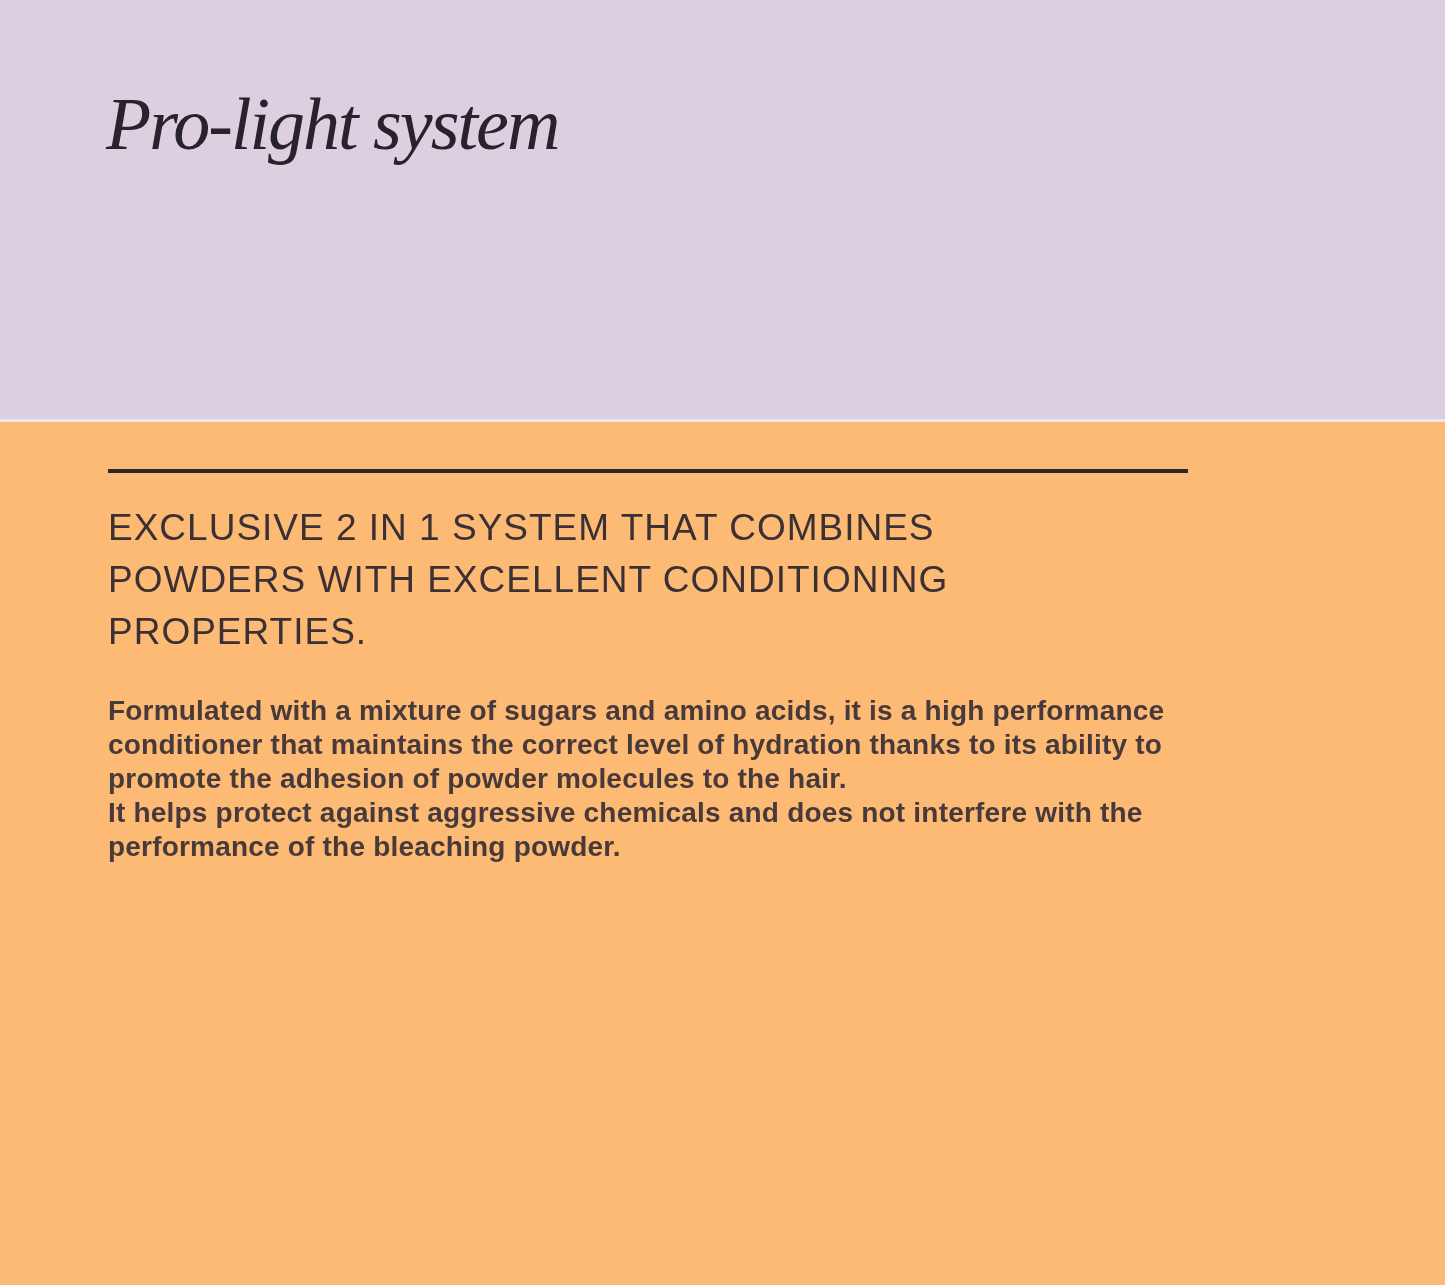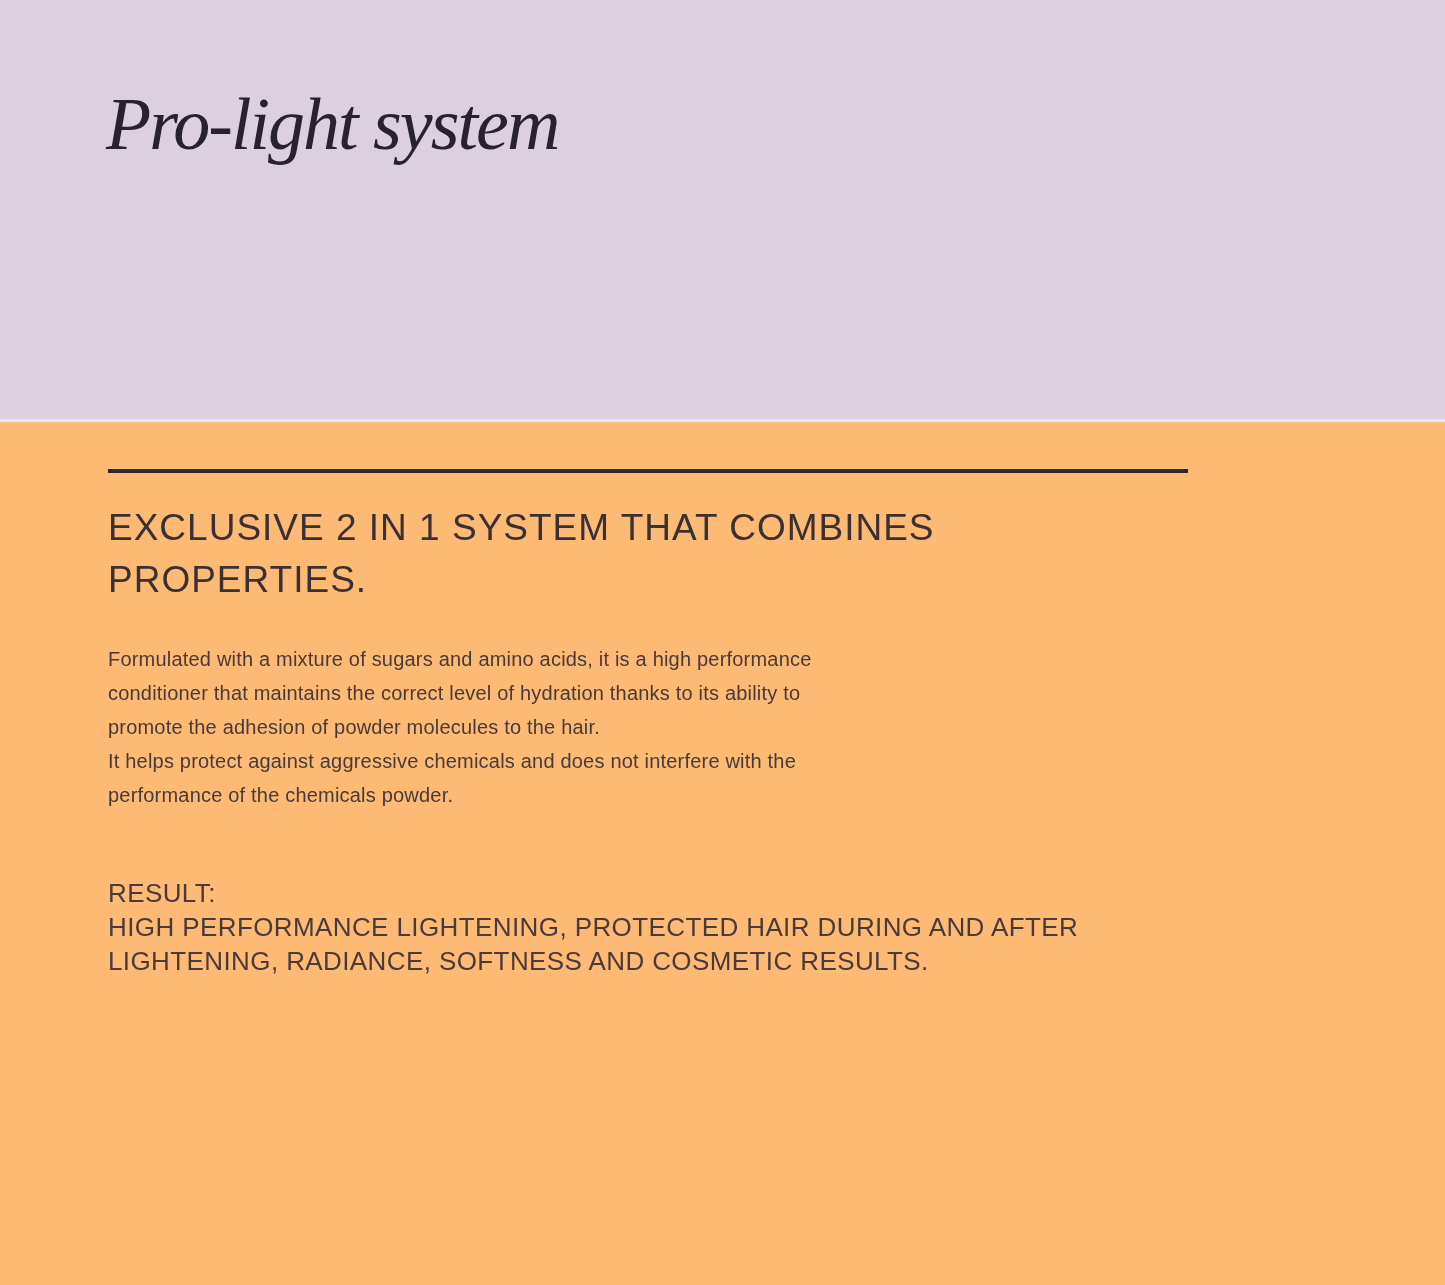--- a/index.html
+++ b/index.html
@@ -54,22 +54,22 @@
   .section-heading {
     margin: 29px 0 0 0;
     font-weight: 300;
     font-size: 37px;
     line-height: 52px;
     letter-spacing: 1px;
     color: #3b3134;
   }
   .body-paragraph {
     margin: 36px 0 0 0;
-    font-weight: 400;
-    font-size: 20px;
+    font-weight: 700;
+    font-size: 28px;
     line-height: 34px;
     letter-spacing: 0.2px;
     color: #483a3b;
   }
   .result-block {
     margin: 64px 0 0 0;
     font-weight: 400;
     font-size: 26px;
     line-height: 34px;
     letter-spacing: 0.4px;
@@ -85,32 +85,28 @@
   <div class="hero">
     <h1 class="hero-title">Pro-light system</h1>
   </div>
 
   <div class="content">
 
     <hr class="rule">
 
     <h2 class="section-heading">
       <span class="line">EXCLUSIVE 2 IN 1 SYSTEM THAT COMBINES</span>
+      <span class="line">POWDERS WITH EXCELLENT CONDITIONING</span>
       <span class="line">PROPERTIES.</span>
     </h2>
 
     <p class="body-paragraph">
       <span class="line">Formulated with a mixture of sugars and amino acids, it is a high performance</span>
       <span class="line">conditioner that maintains the correct level of hydration thanks to its ability to</span>
       <span class="line">promote the adhesion of powder molecules to the hair.</span>
       <span class="line">It helps protect against aggressive chemicals and does not interfere with the</span>
-      <span class="line">performance of the chemicals powder.</span>
+      <span class="line">performance of the bleaching powder.</span>
     </p>
 
-    <p class="result-block">
-      <span class="line">RESULT:</span>
-      <span class="line">HIGH PERFORMANCE LIGHTENING, PROTECTED HAIR DURING AND AFTER</span>
-      <span class="line">LIGHTENING, RADIANCE, SOFTNESS AND COSMETIC RESULTS.</span>
-    </p>
 
   </div>
 
 </div>
 
 </body></html>

